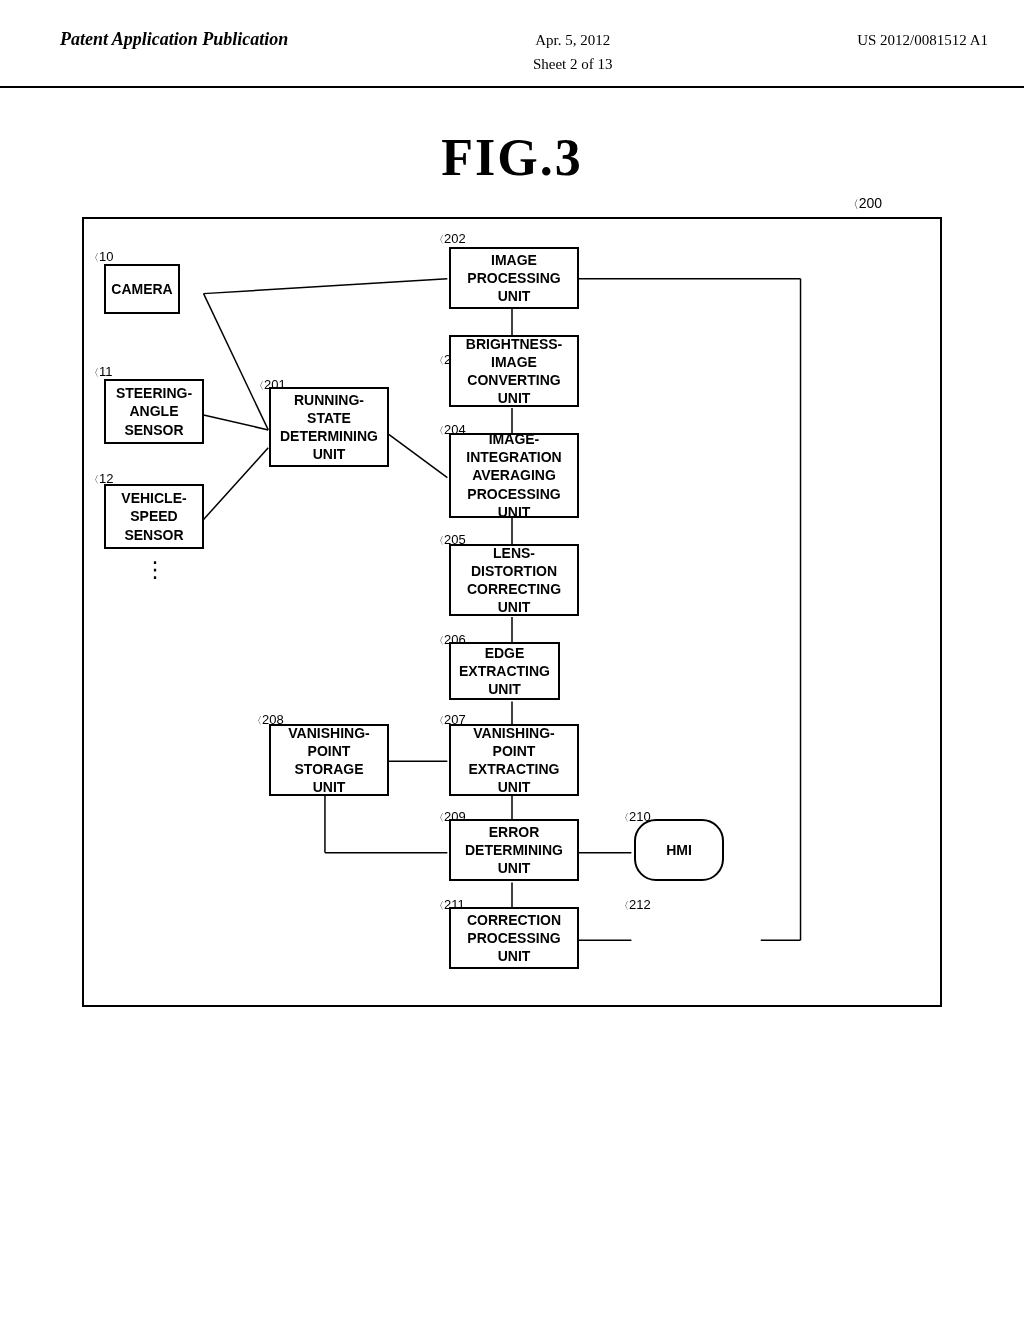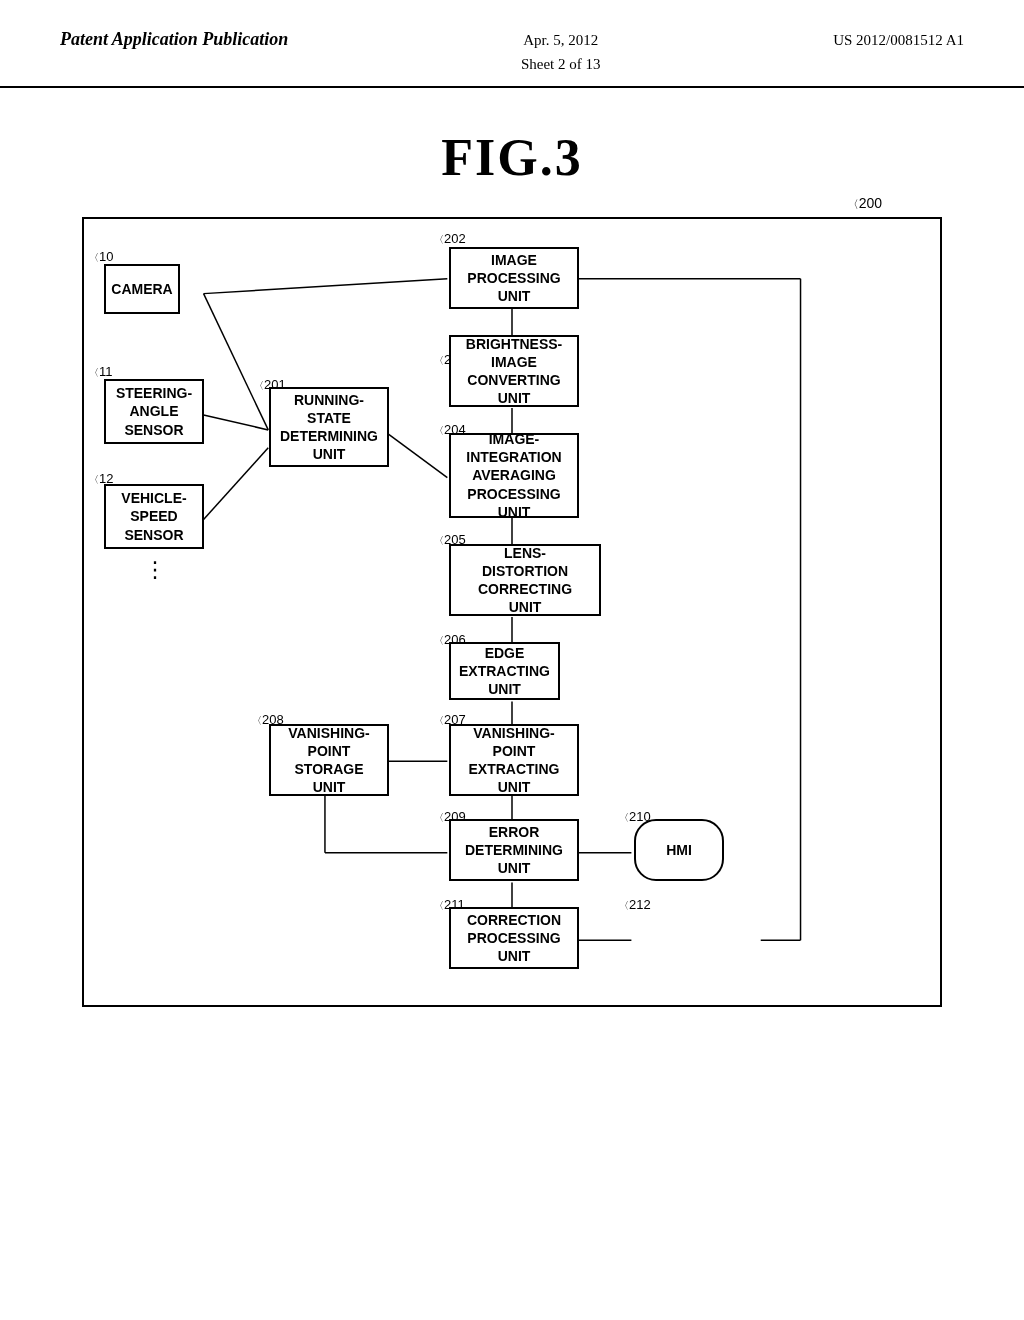--- a/index.html
+++ b/index.html
@@ -10,21 +10,21 @@
       min-height: 1320px;
       position: relative;
       overflow-x: hidden;
     }
 
     
     .header {
       display: flex;
       justify-content: space-between;
       align-items: flex-start;
-      padding: 28px 60px 10px 60px;
+      padding: 28px 36px 10px 60px;
       border-bottom: 2px solid #000;
       margin-bottom: 0;
     }
     .header-left {
       font-size: 18px;
       font-weight: bold;
       font-style: italic;
       line-height: 1.3;
     }
     .header-center {
@@ -187,21 +187,21 @@
       <div style="position:absolute; left:60px; top:340px; font-size:22px; font-family:Arial,sans-serif; line-height:1;">⋮</div>
 
       <div class="block-box" style="left:185px; top:168px; width:120px; height:80px;">RUNNING-<br>STATE<br>DETERMINING<br>UNIT</div>
 
       <div class="block-box" style="left:365px; top:28px; width:130px; height:62px;">IMAGE<br>PROCESSING<br>UNIT</div>
 
       <div class="block-box" style="left:365px; top:116px; width:130px; height:72px;">BRIGHTNESS-<br>IMAGE<br>CONVERTING<br>UNIT</div>
 
       <div class="block-box" style="left:365px; top:214px; width:130px; height:85px;">IMAGE-<br>INTEGRATION<br>AVERAGING<br>PROCESSING<br>UNIT</div>
 
-      <div class="block-box" style="left:365px; top:325px; width:152px; height:72px;">LENS-<br>DISTORTION<br>CORRECTING<br>UNIT</div>
+      <div class="block-box" style="left:365px; top:325px; width:130px; height:72px;">LENS-<br>DISTORTION<br>CORRECTING<br>UNIT</div>
 
       <div class="block-box" style="left:365px; top:423px; width:111px; height:58px;">EDGE<br>EXTRACTING<br>UNIT</div>
 
       <div class="block-box" style="left:365px; top:505px; width:130px; height:72px;">VANISHING-<br>POINT<br>EXTRACTING<br>UNIT</div>
 
       <div class="block-box" style="left:185px; top:505px; width:120px; height:72px;">VANISHING-<br>POINT<br>STORAGE<br>UNIT</div>
 
       <div class="block-box" style="left:365px; top:600px; width:130px; height:62px;">ERROR<br>DETERMINING<br>UNIT</div>
 
       <div class="block-box" style="left:550px; top:600px; width:90px; height:62px;border-radius:22px;">HMI</div>

